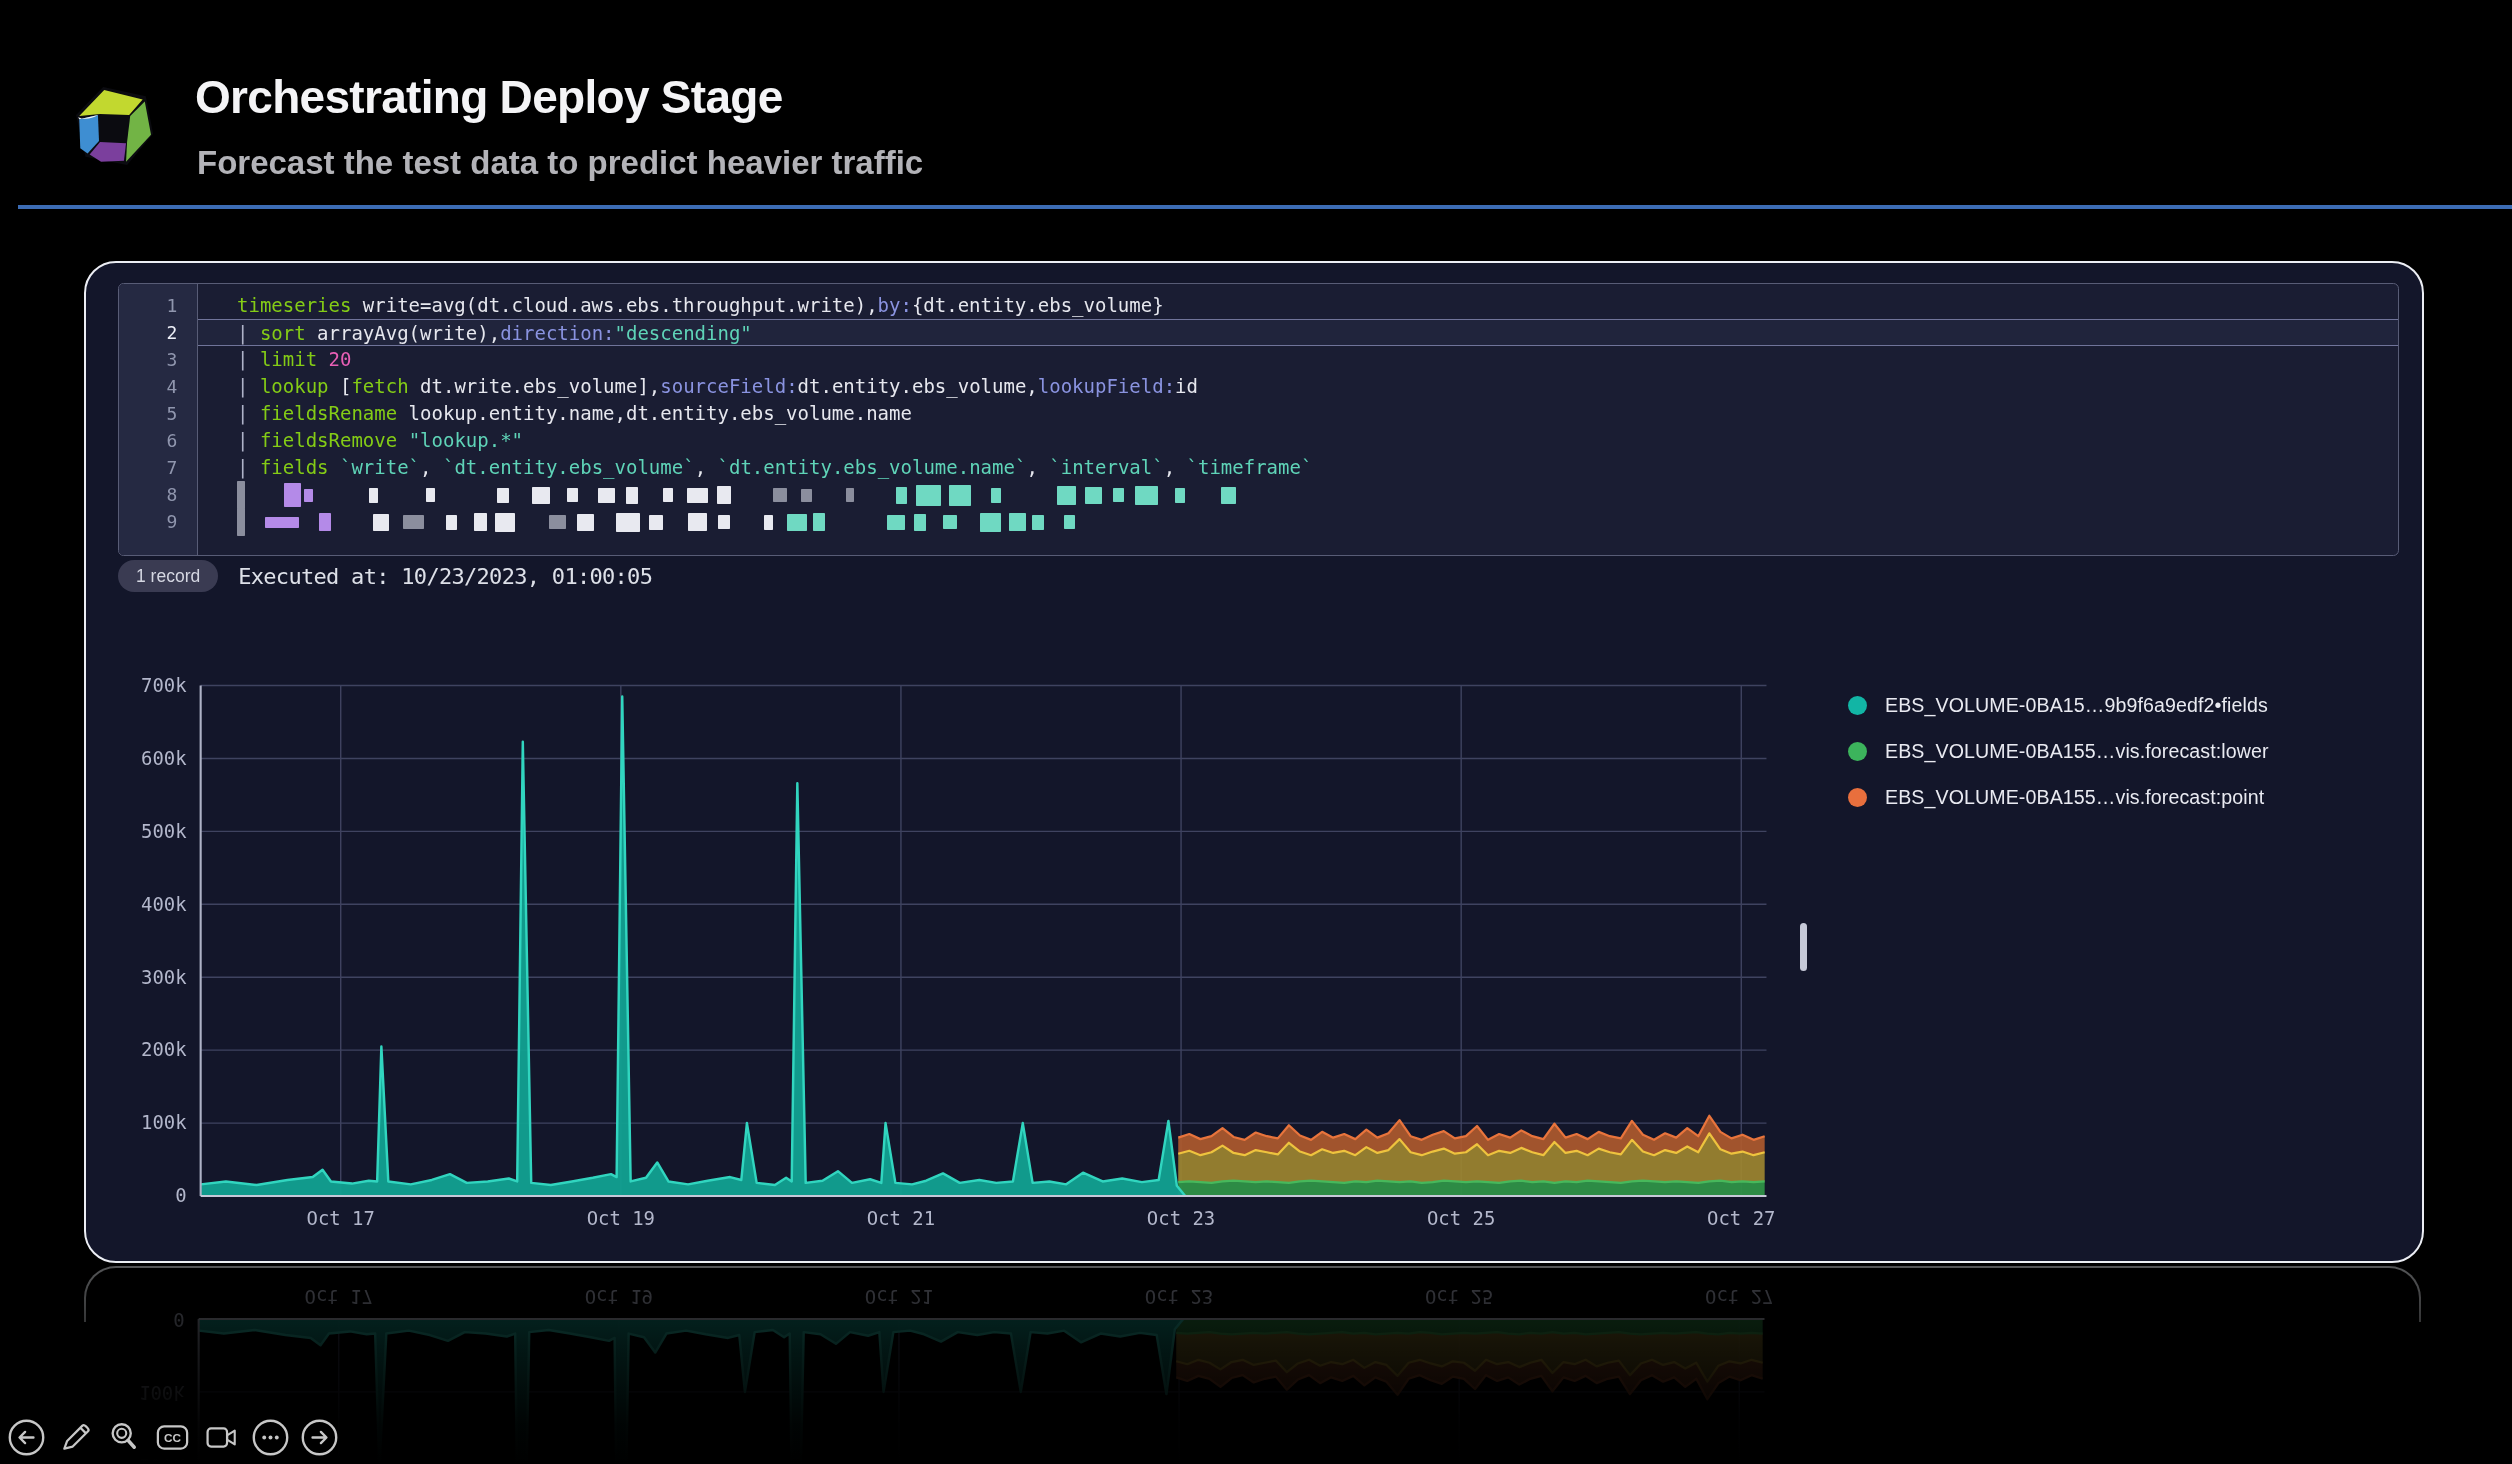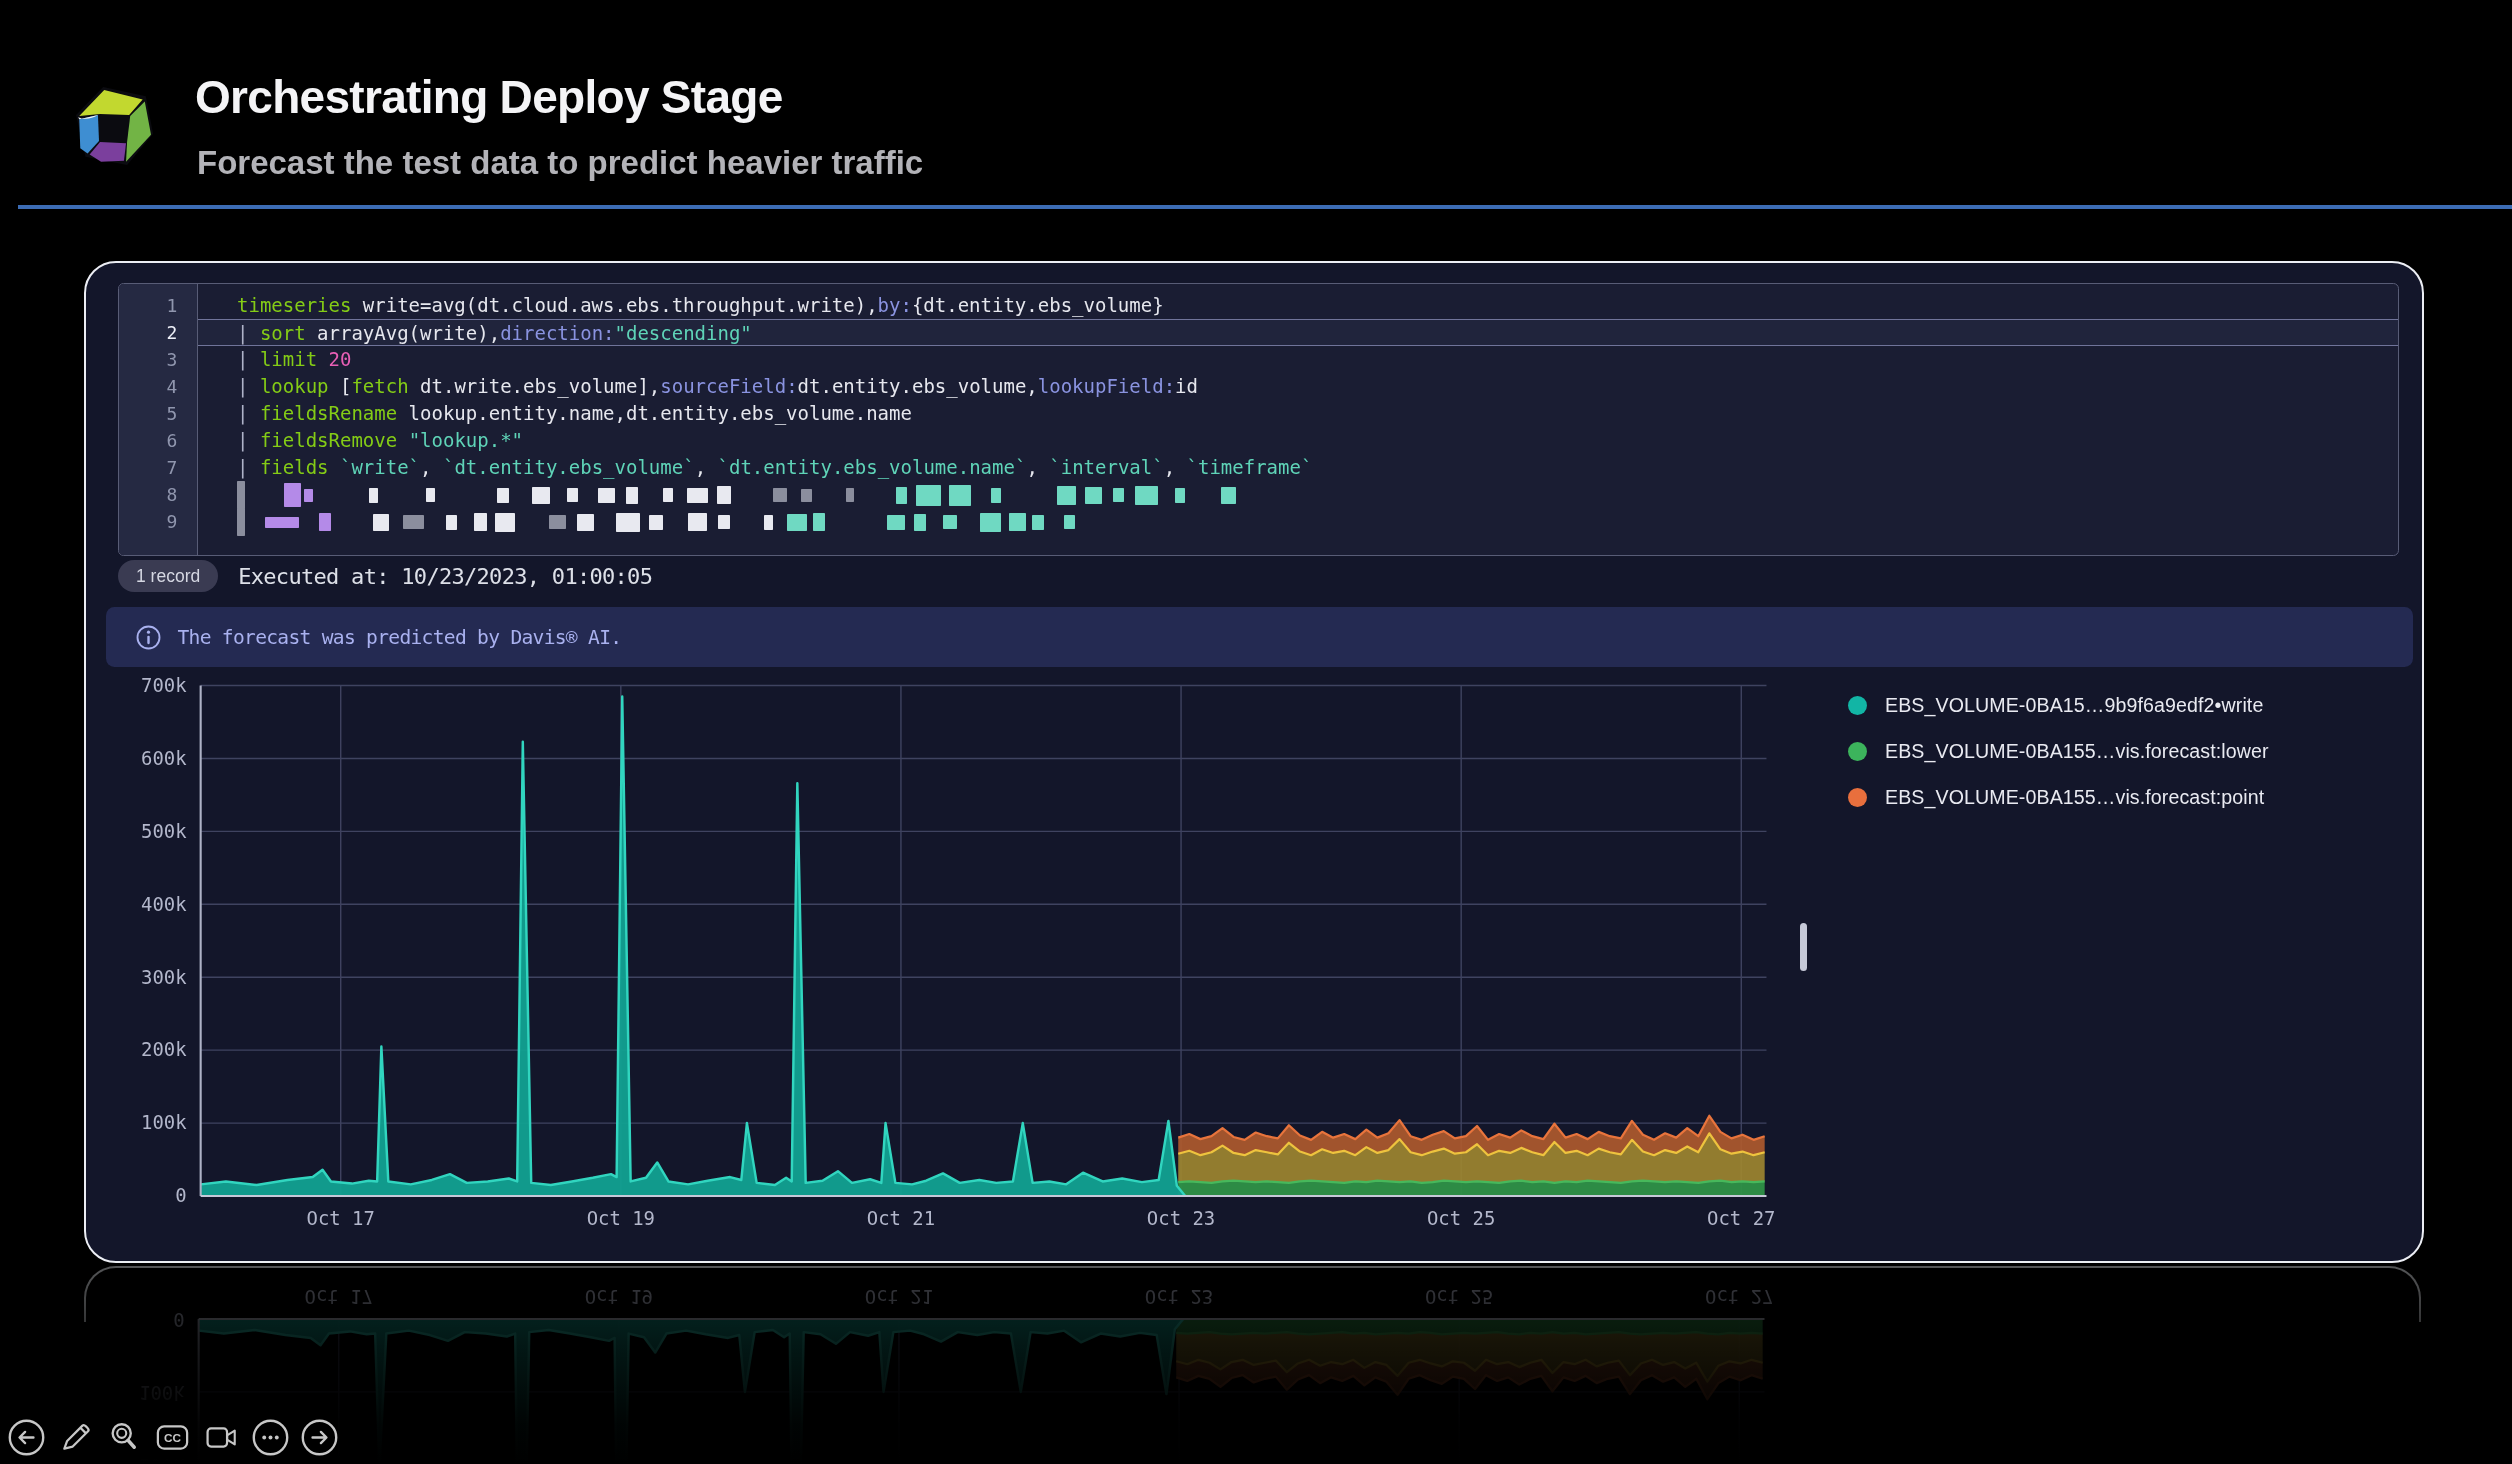--- a/index.html
+++ b/index.html
@@ -126,28 +126,20 @@
           <div class="num"></div>
           <div class="code"></div>
         </div>
       </div>
 
     <div class="meta-row">
       <span class="rec-badge">1 record</span>
       <span class="executed">Executed at: 10/23/2023, 01:00:05</span>
     </div>
 
-    <div class="banner">
-      <svg width="27" height="27" viewBox="0 0 38 38">
-        <circle cx="19" cy="19" r="15.5" fill="none" stroke="#a9b1ef" stroke-width="2.6"></circle>
-        <circle cx="19" cy="11.5" r="2.2" fill="#a9b1ef"></circle>
-        <rect x="17.3" y="16.5" width="3.4" height="12" rx="1.6" fill="#a9b1ef"></rect>
-      </svg>
-      <span class="txt">The forecast was predicted by Davis® AI.</span>
-    </div>
 
     <svg class="chart-svg" id="chart-svg" width="2340" height="575" viewBox="0 0 3336 820">
         <line x1="163" y1="639" x2="2396" y2="639" stroke="#3f4360" stroke-width="2"></line>
         <line x1="163" y1="535" x2="2396" y2="535" stroke="#3f4360" stroke-width="2"></line>
         <line x1="163" y1="431" x2="2396" y2="431" stroke="#3f4360" stroke-width="2"></line>
         <line x1="163" y1="327" x2="2396" y2="327" stroke="#3f4360" stroke-width="2"></line>
         <line x1="163" y1="223" x2="2396" y2="223" stroke="#3f4360" stroke-width="2"></line>
         <line x1="163" y1="119" x2="2396" y2="119" stroke="#3f4360" stroke-width="2"></line>
         <line x1="163" y1="15" x2="2396" y2="15" stroke="#3f4360" stroke-width="2"></line>
         <line x1="362.73166368515206" y1="15" x2="362.73166368515206" y2="743" stroke="#3f4360" stroke-width="2"></line>
@@ -178,21 +170,21 @@
         <text x="762.1949910554562" y="785" text-anchor="middle" fill="#b3b7cb" font-size="27" font-family="DejaVu Sans Mono, monospace">Oct 19</text>
         <text x="1161.6583184257602" y="785" text-anchor="middle" fill="#b3b7cb" font-size="27" font-family="DejaVu Sans Mono, monospace">Oct 21</text>
         <text x="1561.1216457960643" y="785" text-anchor="middle" fill="#b3b7cb" font-size="27" font-family="DejaVu Sans Mono, monospace">Oct 23</text>
         <text x="1960.5849731663686" y="785" text-anchor="middle" fill="#b3b7cb" font-size="27" font-family="DejaVu Sans Mono, monospace">Oct 25</text>
         <text x="2360.0483005366727" y="785" text-anchor="middle" fill="#b3b7cb" font-size="27" font-family="DejaVu Sans Mono, monospace">Oct 27</text>
       </svg>
 
     <div class="legend" id="legend">
         <div class="legend-item">
           <span class="legend-dot" style="background: rgb(18, 181, 165);"></span>
-          <span class="legend-label">EBS_VOLUME-0BA15…9b9f6a9edf2•write</span>
+          <span class="legend-label">EBS_VOLUME-0BA15…9b9f6a9edf2•fields</span>
         </div>
         <div class="legend-item">
           <span class="legend-dot" style="background: rgb(60, 180, 92);"></span>
           <span class="legend-label">EBS_VOLUME-0BA155…vis.forecast:lower</span>
         </div>
         <div class="legend-item">
           <span class="legend-dot" style="background: rgb(232, 111, 61);"></span>
           <span class="legend-label">EBS_VOLUME-0BA155…vis.forecast:point</span>
         </div>
       </div>

